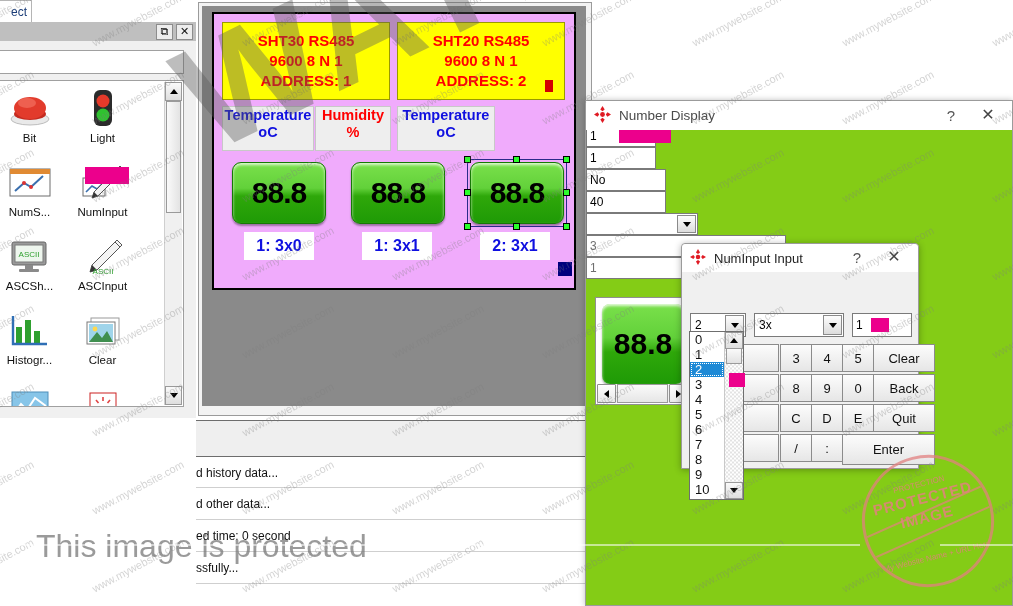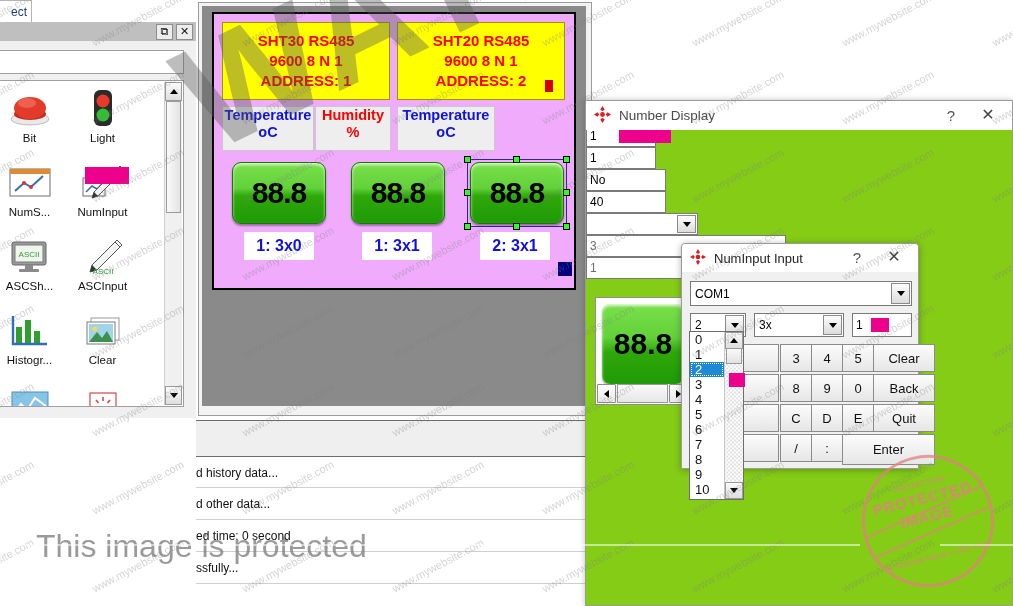--- a/index.html
+++ b/index.html
@@ -464,26 +464,20 @@
           <path d="M0 8.5 l3.6 -2.2 L5.2 8.5 L3.6 10.7 Z" fill="#e01b24"></path>
           <path d="M8.5 17 l-2.2 -3.6 L8.5 11.8 l2.2 1.6 Z" fill="#e01b24"></path>
           <circle cx="8.5" cy="8.5" r="2.4" fill="#e01b24"></circle>
         </svg>
       </span>
       <span class="ttxt">NumInput Input</span>
       <span class="hlp" style="right:52px;top:5px;">?</span>
       <span class="xbtn" style="right:14px;top:3px;">✕</span>
     </div>
 
-    <div class="combo" style="position:absolute;left:8px;top:37px;width:222px;height:25px;">
-      <span>COM1</span>
-      <span class="arrow">
-          <span class="tri-down"></span>
-        </span>
-    </div>
 
     <div class="combo" style="position:absolute;left:8px;top:69px;width:56px;height:24px;">
       <span>2</span>
       <span class="arrow">
           <span class="tri-down"></span>
         </span>
     </div>
 
     <div class="combo" style="position:absolute;left:72px;top:69px;width:90px;height:24px;">
       <span>3x</span>

